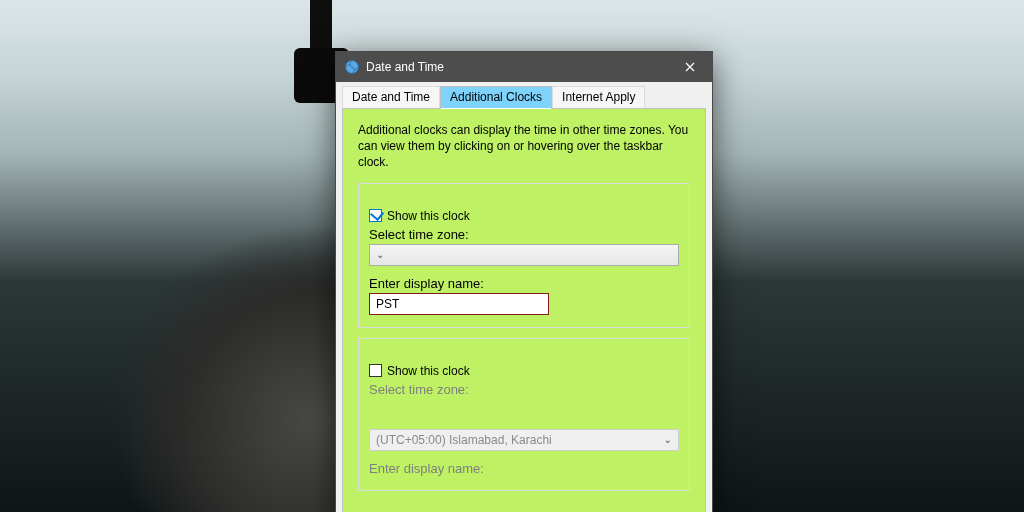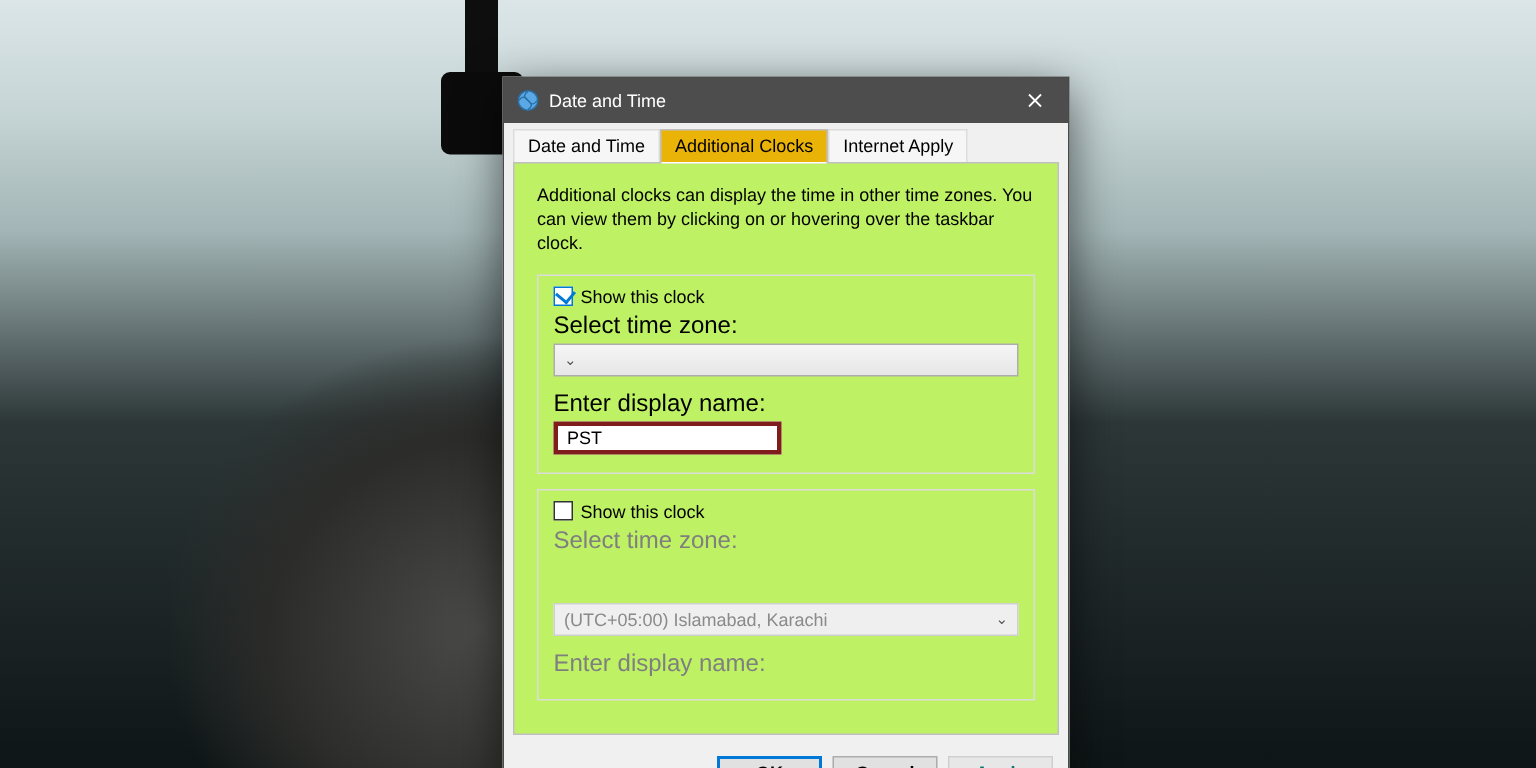--- a/index.html
+++ b/index.html
@@ -70,21 +70,21 @@
     padding: 3px 9px 4px 9px;
     border: 1px solid #d0d0d0;
     border-bottom: none;
     background: #f0f0f0;
     margin-right: 0;
     color: #000;
     position: relative;
   }
   .tab.inactive { background: #f6f6f6; border-color:#dcdcdc; color:#000; }
   .tab.active {
-    background: #eab308;
+    background: #7dd3fc;
     border-color: #c0c0c0;
     z-index: 2;
   }
   .tab.active::after{
     content:"";
     position:absolute; left:0; right:0; bottom:-1px; height:1px; background:#fff;
   }
 
   .tab-panel {
     background: #bef264;
@@ -93,21 +93,21 @@
     padding: 13px 15px 12px 15px;
   }
   .intro {
     font-size: 12px;
     line-height: 1.35;
     color: #000;
     margin-bottom: 12px;
   }
   .groupbox {
     border: 1px solid #dcdcdc;
-    padding: 5px 10px 12px 10px;
+    padding: 23px 10px 12px 10px;
     margin-bottom: 10px;
   }
   .groupbox.disabled { color: #7f7f7f; }
   .check-row {
     display: flex; align-items: center;
     margin-bottom: 4px; margin-top: 2px;
     font-size: 12px;
   }
   .checkbox {
     width: 13px; height: 13px;
@@ -121,21 +121,21 @@
   .checkbox.checked::after {
     content: "";
     position: absolute;
     left: 2px; top: -1px;
     width: 8px; height: 8px;
     border: solid #0078d7;
     border-width: 0 0 2px 2px;
     transform: rotate(-50deg);
   }
   .field-label {
-    font-size: 16px;
+    font-size: 13px;
     margin: 4px 0 2px 0;
   }
   .select {
     width: 100%;
     height: 22px;
     border: 1px solid #adadad;
     background: linear-gradient(#f5f5f5, #e6e6e6);
     display: flex; align-items: center;
     padding: 0 6px;
     font-size: 12px;
@@ -144,23 +144,23 @@
   .select.disabled {
     background: #efefef;
     color: #8a8a8a;
     border-color: #cfcfcf;
     margin-top: 32px;
   }
   .chev {
     font-size: 10px; color: #555;
   }
   .textinput {
-    width: 152px;
+    width: 180px;
     height: 22px;
-    border: 3px solid #7f1d1d;
+    border: 1px solid #7f1d1d;
     background: #fff;
     padding: 0 6px;
     font-size: 12px;
     display: flex; align-items: center;
     color:#000;
   }
   .textinput.disabled {
     color: #8a8a8a;
     border-color: #d0d0d0;
   }

